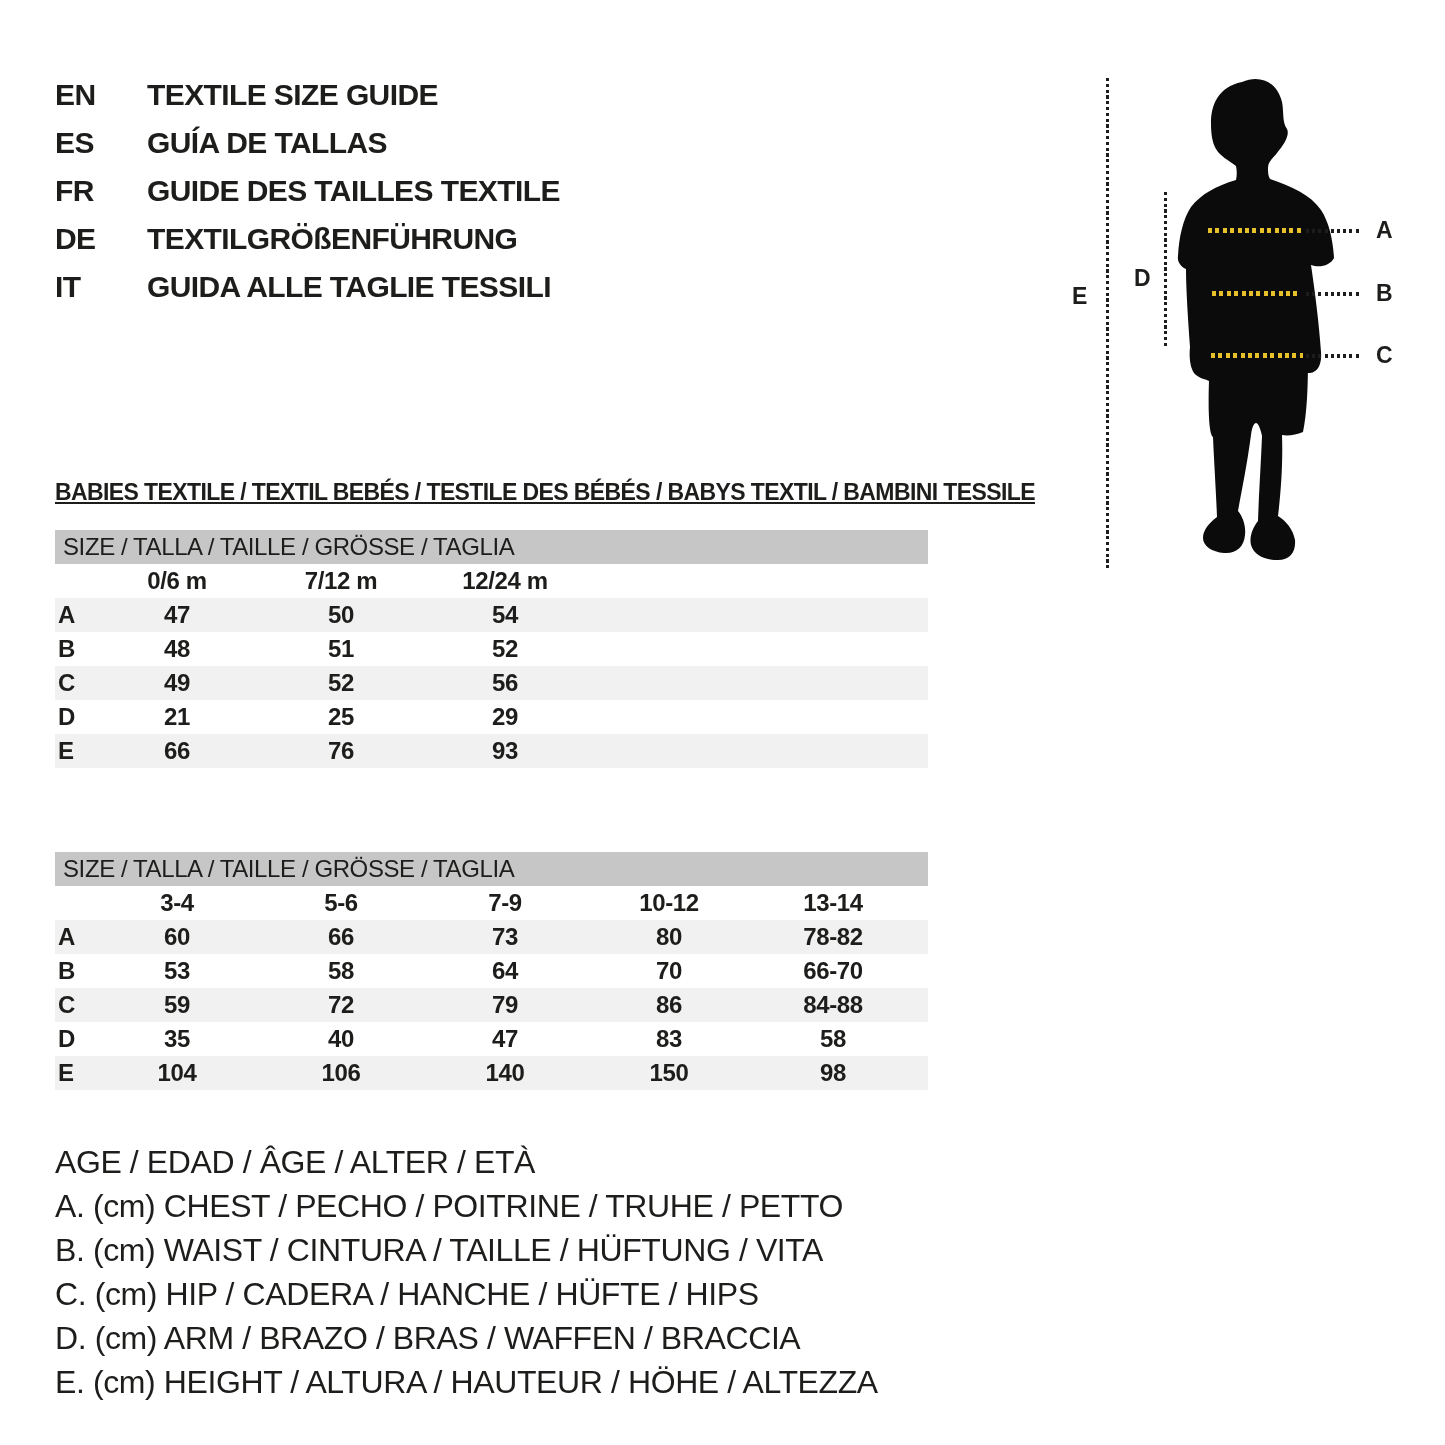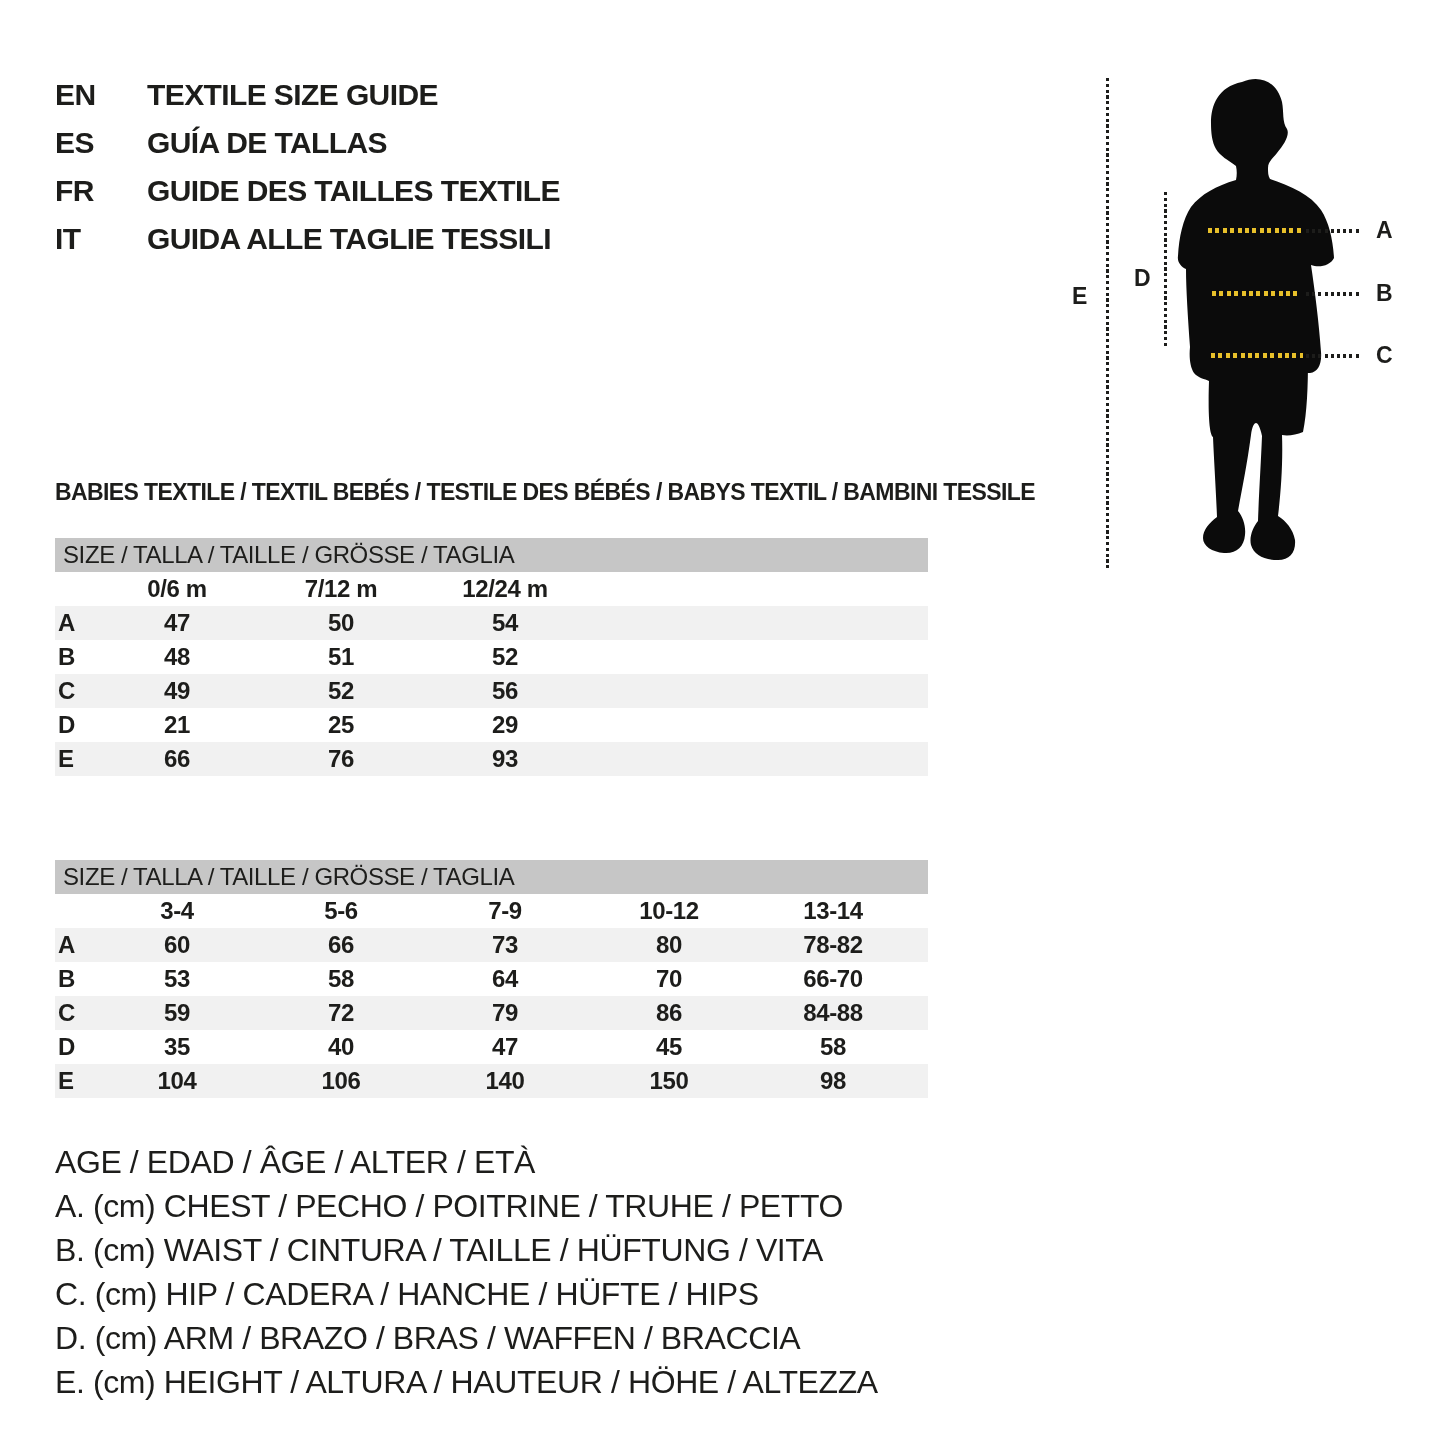--- a/index.html
+++ b/index.html
@@ -16,21 +16,21 @@
   
   .lang-block{position:absolute;left:55px;top:64px;}
   .lang-row{display:flex;height:48px;align-items:flex-end;}
   .lang-code{width:70px;font-size:30px;font-weight:700;letter-spacing:-0.6px;}
   .lang-label{font-size:30px;font-weight:700;letter-spacing:-0.6px;white-space:nowrap;margin-left:22px;}
   
   .section-title{position:absolute;left:55px;font-size:23px;font-weight:700;letter-spacing:-0.6px;white-space:nowrap;}
   
   .table-wrap{position:absolute;left:55px;width:873px;}
   .size-bar{height:34px;background:var(--bar);font-size:24px;font-weight:400;letter-spacing:-0.4px;
-            line-height:34px;padding-left:8px;box-sizing:border-box;margin-top:8px;}
+            line-height:34px;padding-left:8px;box-sizing:border-box;}
   table.size-table{border-collapse:collapse;table-layout:fixed;width:873px;font-weight:bold;}
   table.size-table td{height:34px;padding:0;font-size:24px;letter-spacing:-0.4px;text-align:center;
             vertical-align:middle;overflow:hidden;white-space:nowrap;}
   table.size-table td.rlabel{text-align:left;padding-left:3px;}
   table.size-table tbody tr:nth-child(odd){background:var(--row-alt);}
   
   .legend{position:absolute;left:55px;top:1140px;}
   .legend-line{font-size:32px;letter-spacing:-0.4px;line-height:44px;white-space:nowrap;}
   
   .fig-svg{position:absolute;left:1150px;top:60px;width:230px;height:530px;}
@@ -49,20 +49,24 @@
       <span class="lang-code">EN</span>
       <span class="lang-label">TEXTILE SIZE GUIDE</span>
     </div>
     <div class="lang-row">
       <span class="lang-code">ES</span>
       <span class="lang-label">GUÍA DE TALLAS</span>
     </div>
     <div class="lang-row">
       <span class="lang-code">FR</span>
       <span class="lang-label">GUIDE DES TAILLES TEXTILE</span>
+    </div>
+    <div class="lang-row">
+      <span class="lang-code">DE</span>
+      <span class="lang-label">TEXTILGRÖßENFÜHRUNG</span>
     </div>
     <div class="lang-row">
       <span class="lang-code">IT</span>
       <span class="lang-label">GUIDA ALLE TAGLIE TESSILI</span>
     </div>
   </div>
 
   <svg class="fig-svg" viewBox="0 0 230 530" xmlns="http://www.w3.org/2000/svg">
     <path fill="#0b0b0b" d="M92 22
       C110 14 127 22 132 42 C134 52 132 62 137 69 C140 75 134 85 127 93
@@ -98,21 +102,21 @@
   <span class="mlabel" style="left:1376px;top:217px;">A</span>
 
   <div class="hdots-y" style="left:1212px;top:291px;width:86px;"></div>
   <div class="hdots-k" style="left:1306px;top:292px;width:56px;"></div>
   <span class="mlabel" style="left:1376px;top:280px;">B</span>
 
   <div class="hdots-y" style="left:1211px;top:353px;width:92px;"></div>
   <div class="hdots-k" style="left:1306px;top:354px;width:56px;"></div>
   <span class="mlabel" style="left:1376px;top:342px;">C</span>
 
-  <div class="section-title" style="top:479px;">BABIES TEXTILE / TEXTIL BEBÉS / TESTILE DES BÉBÉS / BABYS TEXTIL / BAMBINI TESSILE</div>
+  <div class="section-title" style="top:479px;text-decoration:underline;">BABIES TEXTILE / TEXTIL BEBÉS / TESTILE DES BÉBÉS / BABYS TEXTIL / BAMBINI TESSILE</div>
   <div class="table-wrap" style="top:530px;">
     <div class="size-bar">SIZE / TALLA / TAILLE / GRÖSSE / TAGLIA</div>
     <table class="size-table">
         <colgroup>
           <col style="width: 40px;">
           <col style="width: 164px;">
           <col style="width: 164px;">
           <col style="width: 164px;">
           <col>
         </colgroup>
@@ -214,21 +218,21 @@
             <td>79</td>
             <td>86</td>
             <td>84-88</td>
             <td></td>
           </tr>
           <tr>
             <td class="rlabel">D</td>
             <td>35</td>
             <td>40</td>
             <td>47</td>
-            <td>45</td>
+            <td>83</td>
             <td>58</td>
             <td></td>
           </tr>
           <tr>
             <td class="rlabel">E</td>
             <td>104</td>
             <td>106</td>
             <td>140</td>
             <td>150</td>
             <td>98</td>

